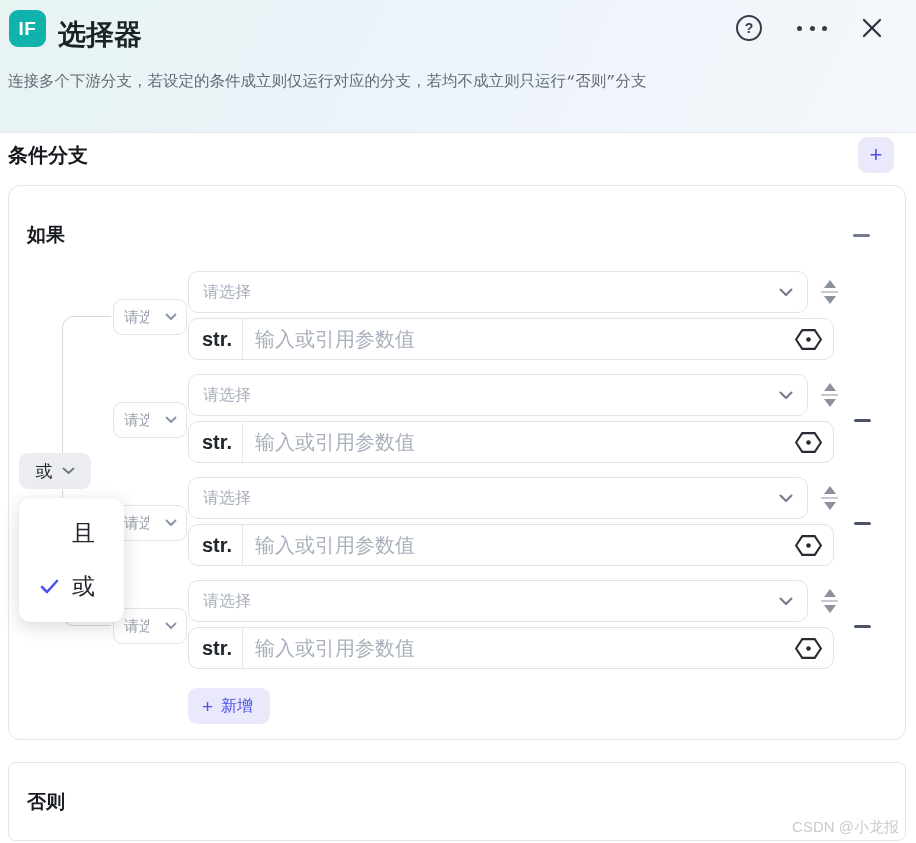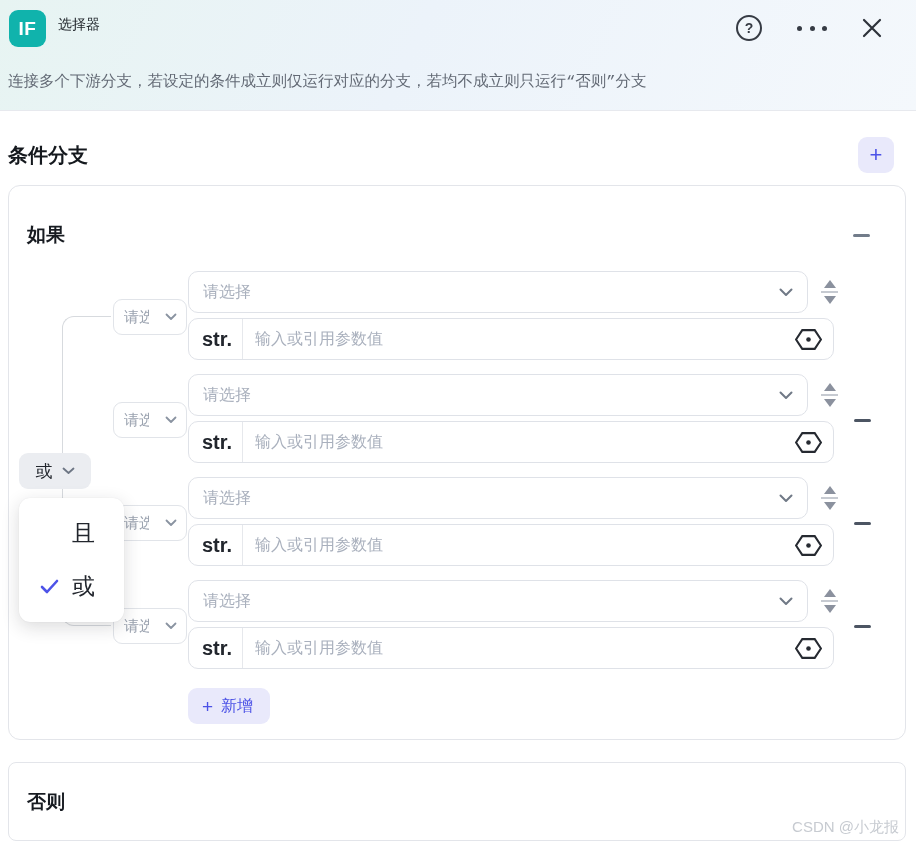--- a/index.html
+++ b/index.html
@@ -1,27 +1,27 @@
 <!DOCTYPE html>
 <html><head>
 <meta charset="utf-8">
 <style>
   html,body{margin:0;padding:0;}
   body{
     width:916px;height:843px;position:relative;overflow:hidden;
     background:#ffffff;font-family:"Liberation Sans",sans-serif;color:#1d2129;
   }
   
-  .hdr{position:absolute;left:0;top:0;width:916px;height:111px;
+  .hdr{position:absolute;left:0;top:0;width:916px;height:133px;
     background:linear-gradient(115deg,#e7f4f2 0%,#ecf3fa 45%,#f4f8fc 100%);
     border-bottom:1px solid #e7e9ee;box-sizing:border-box;}
   .badge{position:absolute;left:9px;top:10px;width:37px;height:37px;border-radius:9px;
     background:#10b3ac;color:#fff;font-weight:800;font-size:19px;letter-spacing:.5px;
     display:flex;align-items:center;justify-content:center;}
-  .hdr-title{position:absolute;left:58px;top:16px;font-size:14px;font-weight:400;color:#1c2127;}
+  .hdr-title{position:absolute;left:58px;top:16px;font-size:28px;font-weight:700;color:#1c2127;}
   .help-btn{position:absolute;left:736px;top:15px;width:26px;height:26px;border:2px solid #363b44;
     border-radius:50%;box-sizing:border-box;display:flex;align-items:center;justify-content:center;
     font-size:14px;font-weight:700;color:#363b44;cursor:pointer;background:transparent;}
   .more-btn{position:absolute;left:797px;top:25px;width:30px;height:6px;display:flex;
     justify-content:space-between;align-items:center;cursor:pointer;}
   .more-btn i{width:5px;height:5px;border-radius:50%;background:#363b44;}
   .close-btn{position:absolute;left:860px;top:16px;width:24px;height:24px;cursor:pointer;}
   .hdr-desc{position:absolute;left:8px;top:71px;width:880px;font-size:15.5px;color:#636a75;font-family:Liberation Mono, monospace;}
   
   .sec-title{position:absolute;left:8px;top:142px;font-size:20px;font-weight:700;color:#14181d;}
@@ -50,21 +50,21 @@
     justify-content:space-between;padding:0 9px 0 10px;z-index:2;cursor:pointer;}
   .mini .ph{font-size:15px;color:#9aa2af;width:25px;overflow:hidden;white-space:nowrap;}
   .sel{width:620px;height:42px;border:1px solid #dfe2e8;border-radius:10px;background:#fff;
     box-sizing:border-box;display:flex;align-items:center;justify-content:space-between;
     padding:0 14px;cursor:pointer;}
   .sel .ph{font-size:16px;color:#a9b0bd;}
   .val{margin-top:5px;width:646px;height:42px;border:1px solid #dfe2e8;border-radius:10px;
     background:#fff;box-sizing:border-box;display:flex;align-items:center;overflow:hidden;}
   .tag{padding:0 10px 0 13px;font-size:20px;font-weight:700;color:#22262d;}
   .vdiv{width:1px;align-self:stretch;background:#e6e8ec;}
-  .vin{flex:1;border:0;outline:0;background:transparent;padding:0 10px 0 12px;font-size:16px;
+  .vin{flex:1;border:0;outline:0;background:transparent;padding:0 10px 0 12px;font-size:20px;
     color:#22262d;font-family:inherit;min-width:0;}
   .vin::placeholder{color:#a9b0bd;opacity:1;}
   .hexb{margin-right:11px;background:none;border:0;padding:0;display:flex;cursor:pointer;}
   .spinner{position:absolute;left:632px;top:4px;width:19px;height:34px;display:flex;
     flex-direction:column;align-items:center;justify-content:center;cursor:pointer;}
   .tri-u{width:0;height:0;border-left:6.5px solid transparent;border-right:6.5px solid transparent;
     border-bottom:8px solid #8b919e;}
   .tri-d{width:0;height:0;border-left:6.5px solid transparent;border-right:6.5px solid transparent;
     border-top:8px solid #8b919e;}
   .spin-line{width:17px;height:2px;background:#c6cad1;margin:3px 0;}

